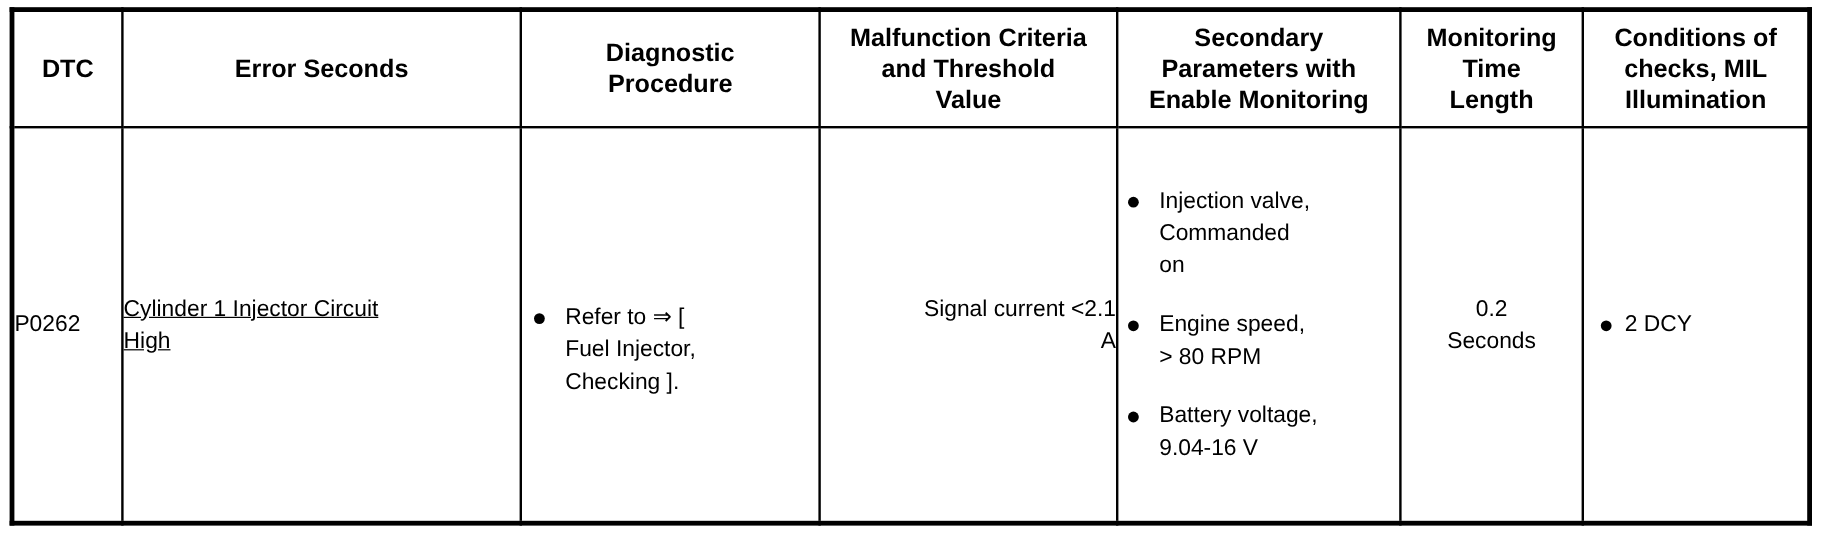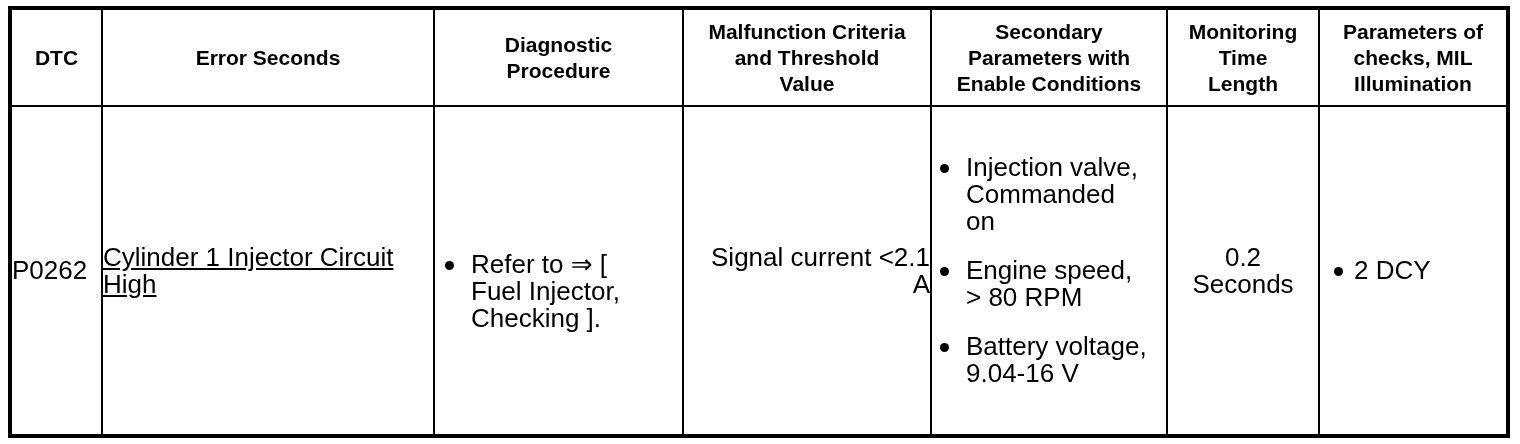--- a/index.html
+++ b/index.html
@@ -50,21 +50,21 @@
     text-align: center;
     font-weight: bold;
     font-size: 21px;
     line-height: 26px;
     height: 98px;
     padding: 4px 6px;
   }
 
   tbody td {
     font-weight: normal;
-    font-size: 26px;
+    font-size: 19px;
     line-height: 27px;
     padding: 6px 10px;
   }
 
   
   .col-dtc        { width: 92px;  }
   .col-msg        { width: 332px; }
   .col-proc       { width: 249px; }
   .col-crit       { width: 248px; }
   .col-sec        { width: 236px; }
@@ -139,29 +139,29 @@
 Procedure</span>
         </th>
         <th>
           <span class="hdr-txt">Malfunction Criteria
 and Threshold
 Value</span>
         </th>
         <th>
           <span class="hdr-txt">Secondary
 Parameters with
-Enable Conditions</span>
+Enable Monitoring</span>
         </th>
         <th>
           <span class="hdr-txt">Monitoring
 Time
 Length</span>
         </th>
         <th>
-          <span class="hdr-txt">Parameters of
+          <span class="hdr-txt">Conditions of
 checks, MIL
 Illumination</span>
         </th>
       </tr>
     </thead>
 
     <tbody>
       <tr>
 
         <td class="cell-dtc">

